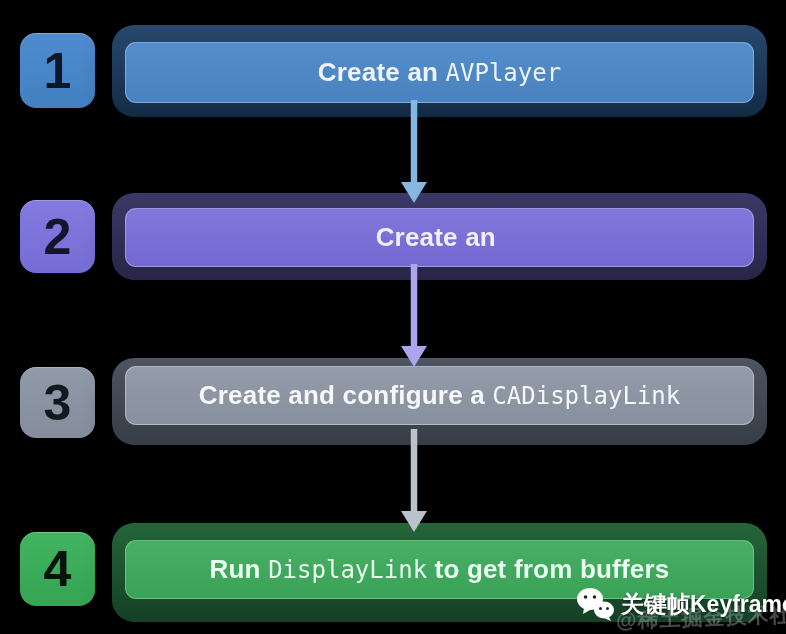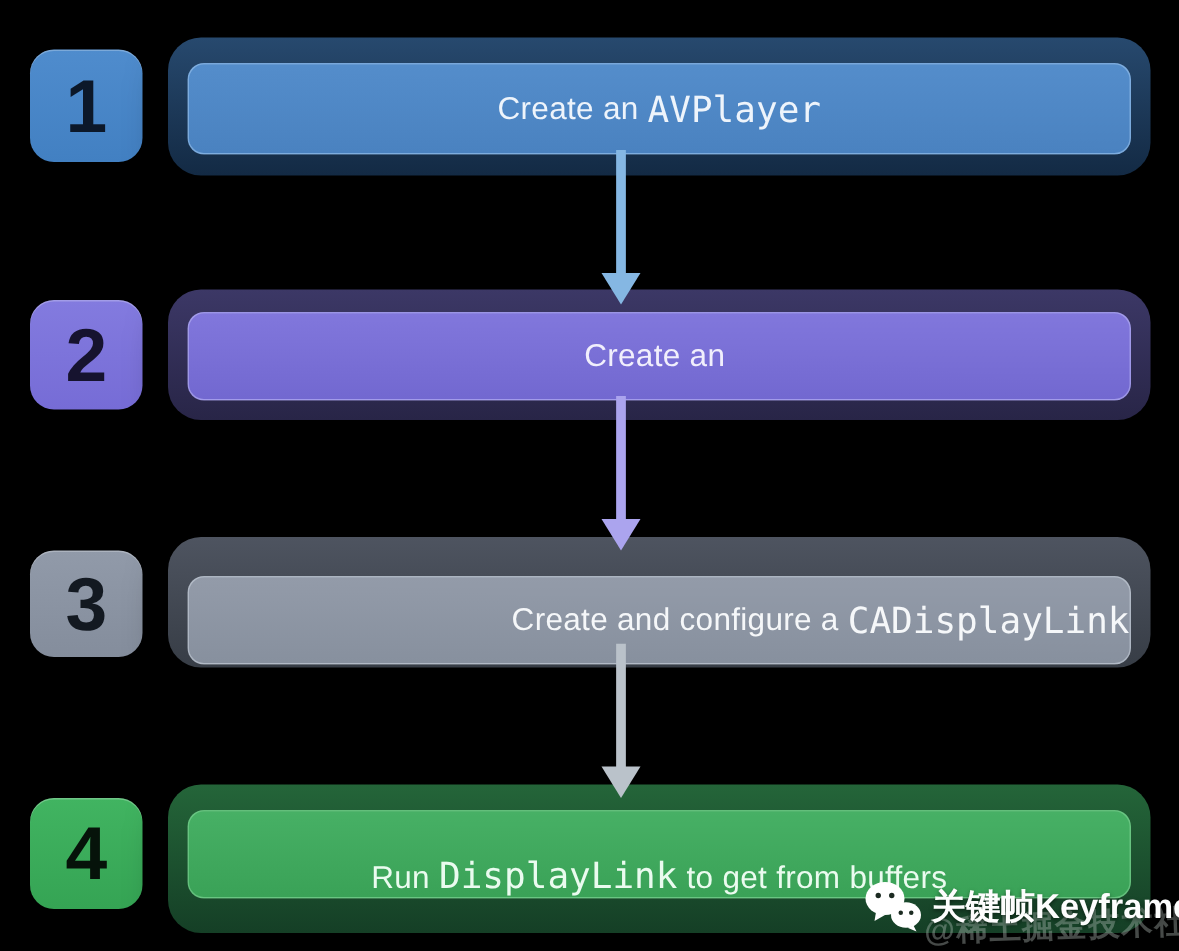--- a/index.html
+++ b/index.html
@@ -14,46 +14,46 @@
   }
   .badge span{font-weight:800;font-size:50px;line-height:1;}
   .panel{
     position:absolute;left:112px;width:655px;border-radius:22px;
     box-shadow:0 12px 26px rgba(0,0,0,.6);
   }
   .bar{
     position:absolute;left:13px;right:13px;height:57px;border-radius:11px;
     display:flex;align-items:center;justify-content:center;white-space:pre;
   }
-  .bar .sans{font-weight:400;font-size:21px;letter-spacing:.2px;}
+  .bar .sans{font-weight:700;font-size:26px;letter-spacing:.2px;}
   .bar .mono{font-family:"DejaVu Sans Mono",monospace;font-weight:500;font-size:24px;}
   
   .b1{top:33px;height:75px;background:linear-gradient(180deg,#4f8ccd,#4280c2);}
   .b1 span{color:#0c1829;}
   .p1{top:25px;height:92px;background:linear-gradient(180deg,#27496e,#132a44);}
   .bar1{top:17px;height:59px;background:linear-gradient(180deg,#548dcb,#4a82c0);
         border:1.5px solid rgba(160,200,240,.55);color:#eef4fb;}
   
   .b2{top:200px;height:73px;background:linear-gradient(180deg,#837bdf,#766cd6);}
   .b2 span{color:#16132f;}
   .p2{top:193px;height:87px;background:linear-gradient(180deg,#3c3866,#282547);}
   .bar2{top:15px;background:linear-gradient(180deg,#8177dc,#7268d0);
         border:1.5px solid rgba(190,185,245,.55);color:#f1effc;}
   
   .b3{top:367px;height:71px;background:linear-gradient(180deg,#919aa9,#848d9c);}
   .b3 span{color:#131921;}
   .p3{top:358px;height:87px;background:linear-gradient(180deg,#4e5460,#373d46);}
-  .bar3{top:26px;background:linear-gradient(180deg,#939ba9,#87909e);
-        border:1.5px solid rgba(210,218,228,.5);color:#f5f7f9;justify-content:flex-end;}
+  .bar3{top:8px;background:linear-gradient(180deg,#939ba9,#87909e);
+        border:1.5px solid rgba(210,218,228,.5);color:#f5f7f9;}
   
   .b4{top:532px;height:74px;background:linear-gradient(180deg,#41b461,#35a454);}
   .b4 span{color:#06130a;}
   .p4{top:523px;height:99px;background:linear-gradient(180deg,#246539,#153f26);}
   .bar4{top:17px;background:linear-gradient(180deg,#47b065,#3aa257);
-        border:1.5px solid rgba(140,220,160,.5);color:#eafbef;align-items:flex-end;}
+        border:1.5px solid rgba(140,220,160,.5);color:#eafbef;}
   .badge{left:20px;}
   .arrow{position:absolute;left:394px;width:40px;z-index:5;}
   .a1{top:100px;height:104px;}
   .a2{top:264px;height:104px;}
   .a3{top:429px;height:104px;}
   .watermark{
     position:absolute;left:575px;top:586px;z-index:8;display:flex;align-items:center;gap:6px;
   }
   .watermark .wm-text{color:#fdfdfd;font-weight:700;font-size:23px;white-space:nowrap;
     text-shadow:0 1px 3px rgba(0,0,0,.5);}

